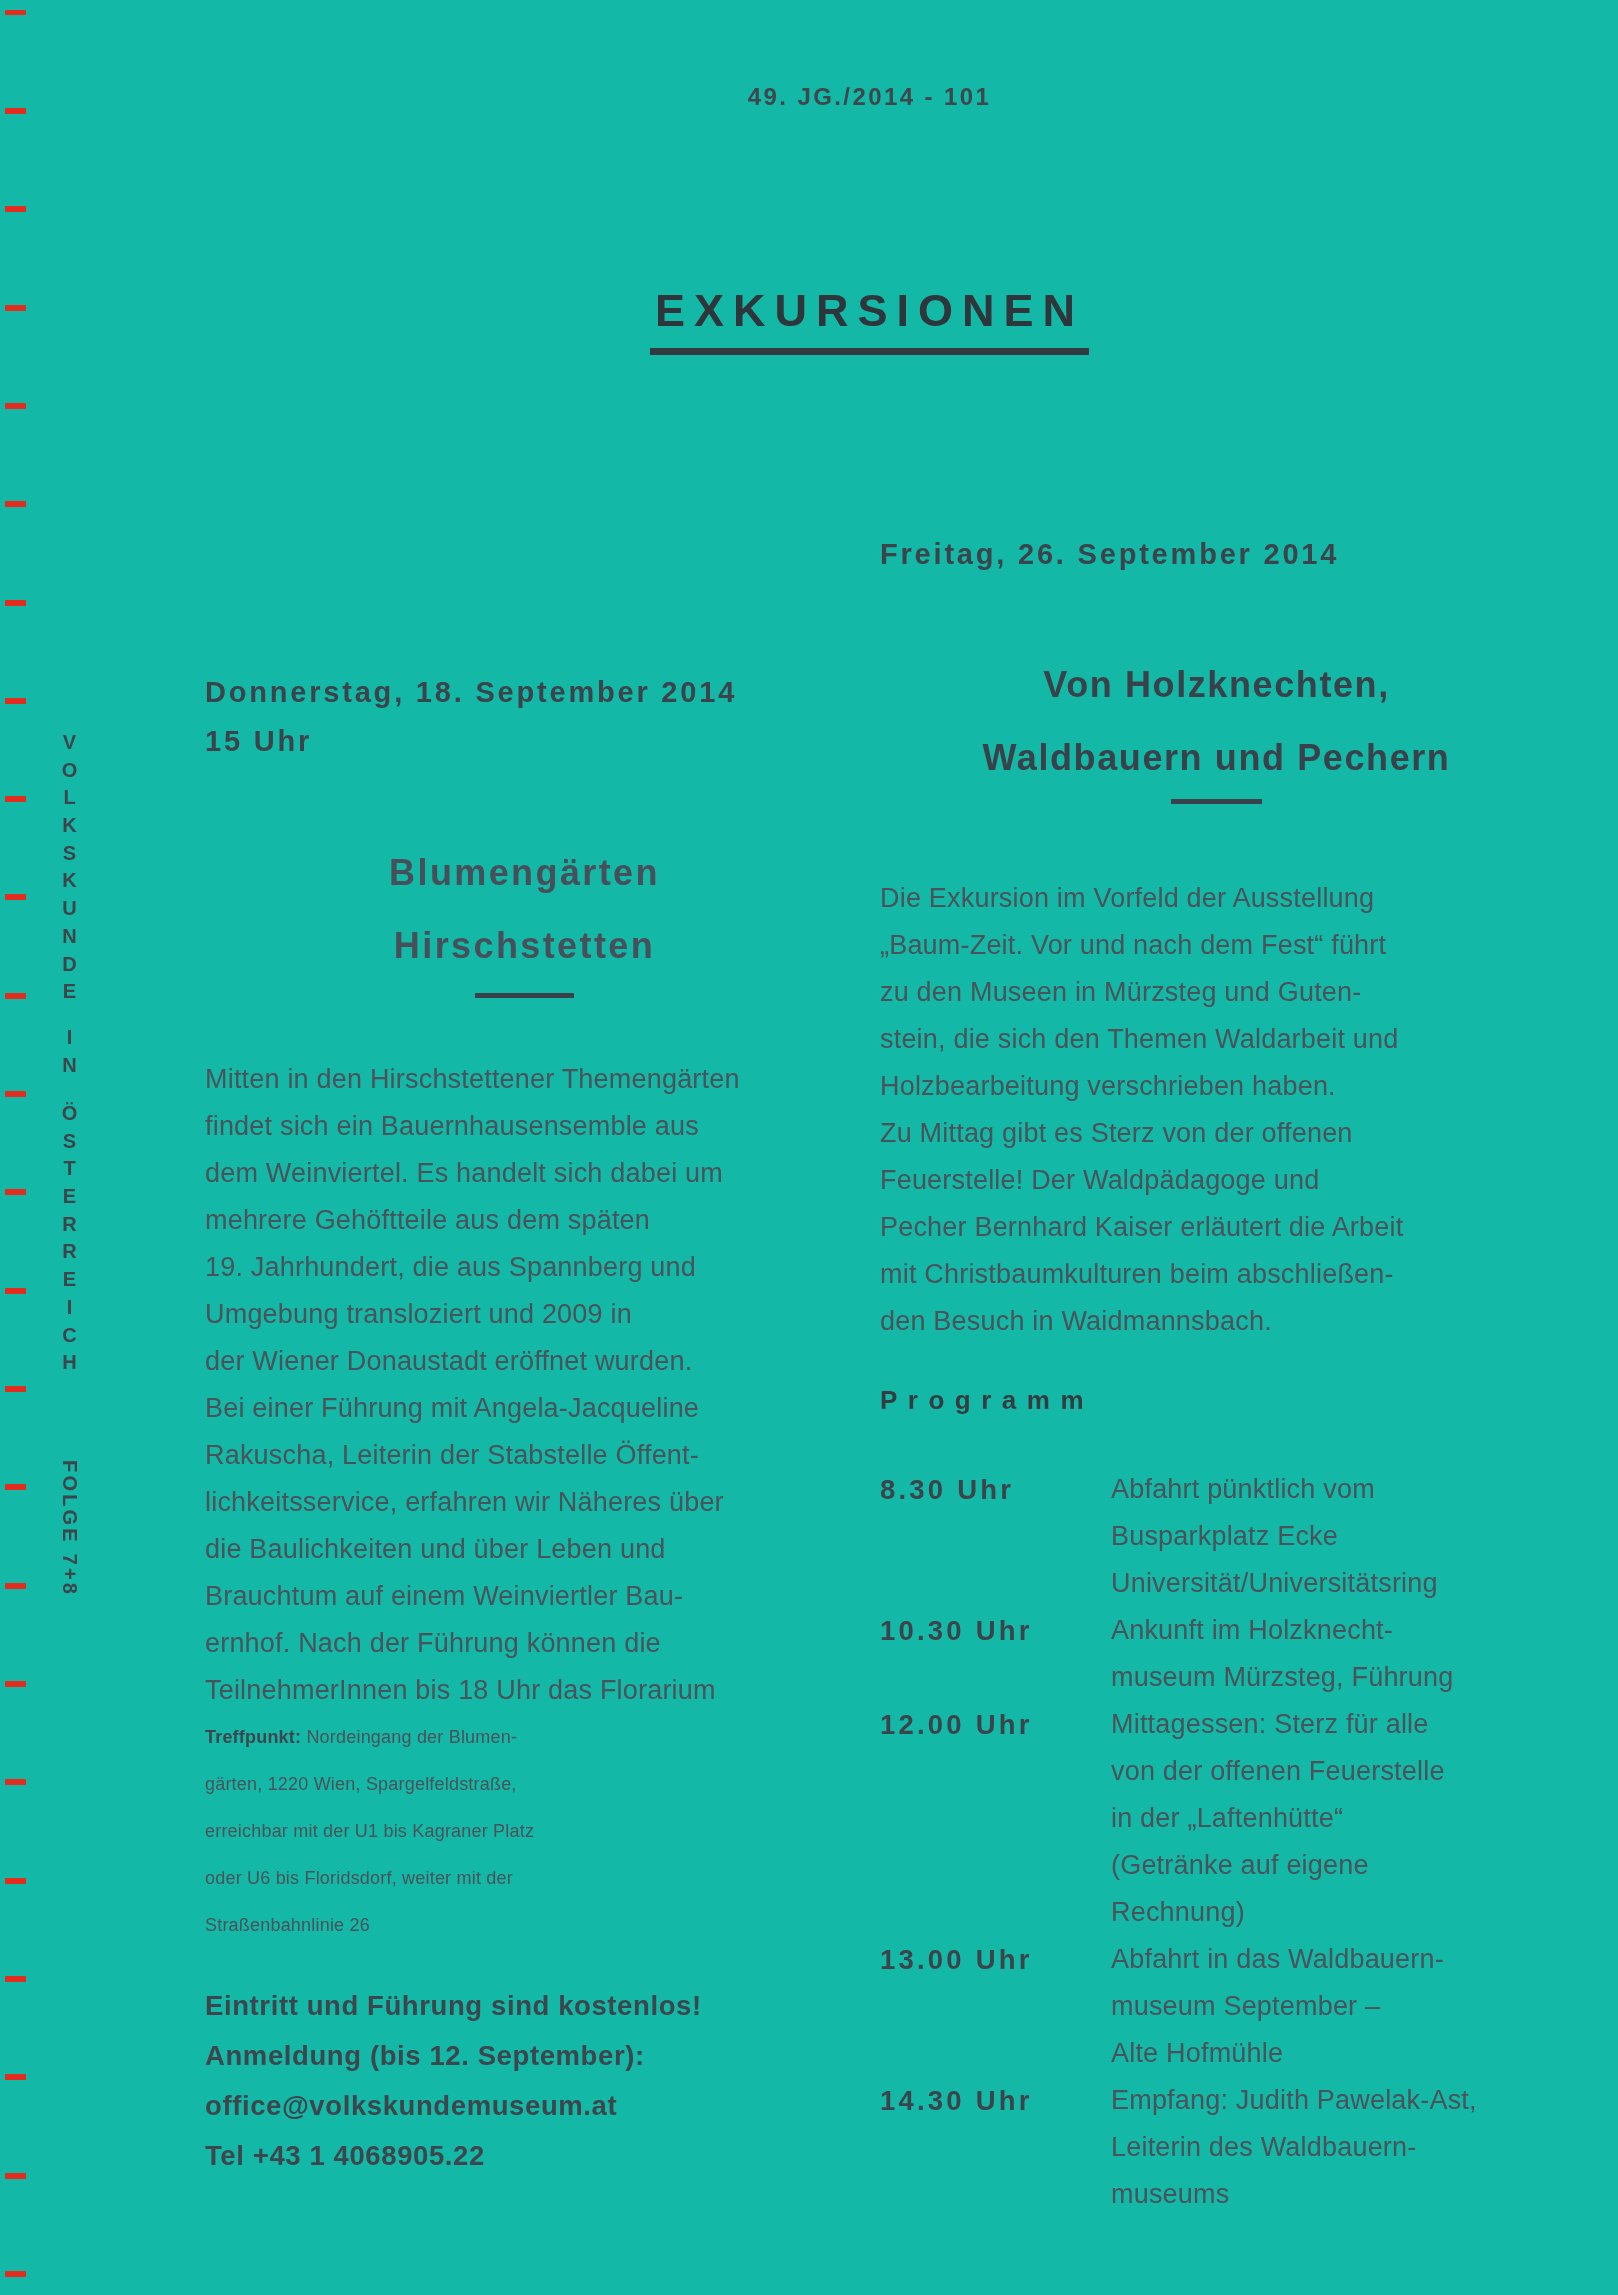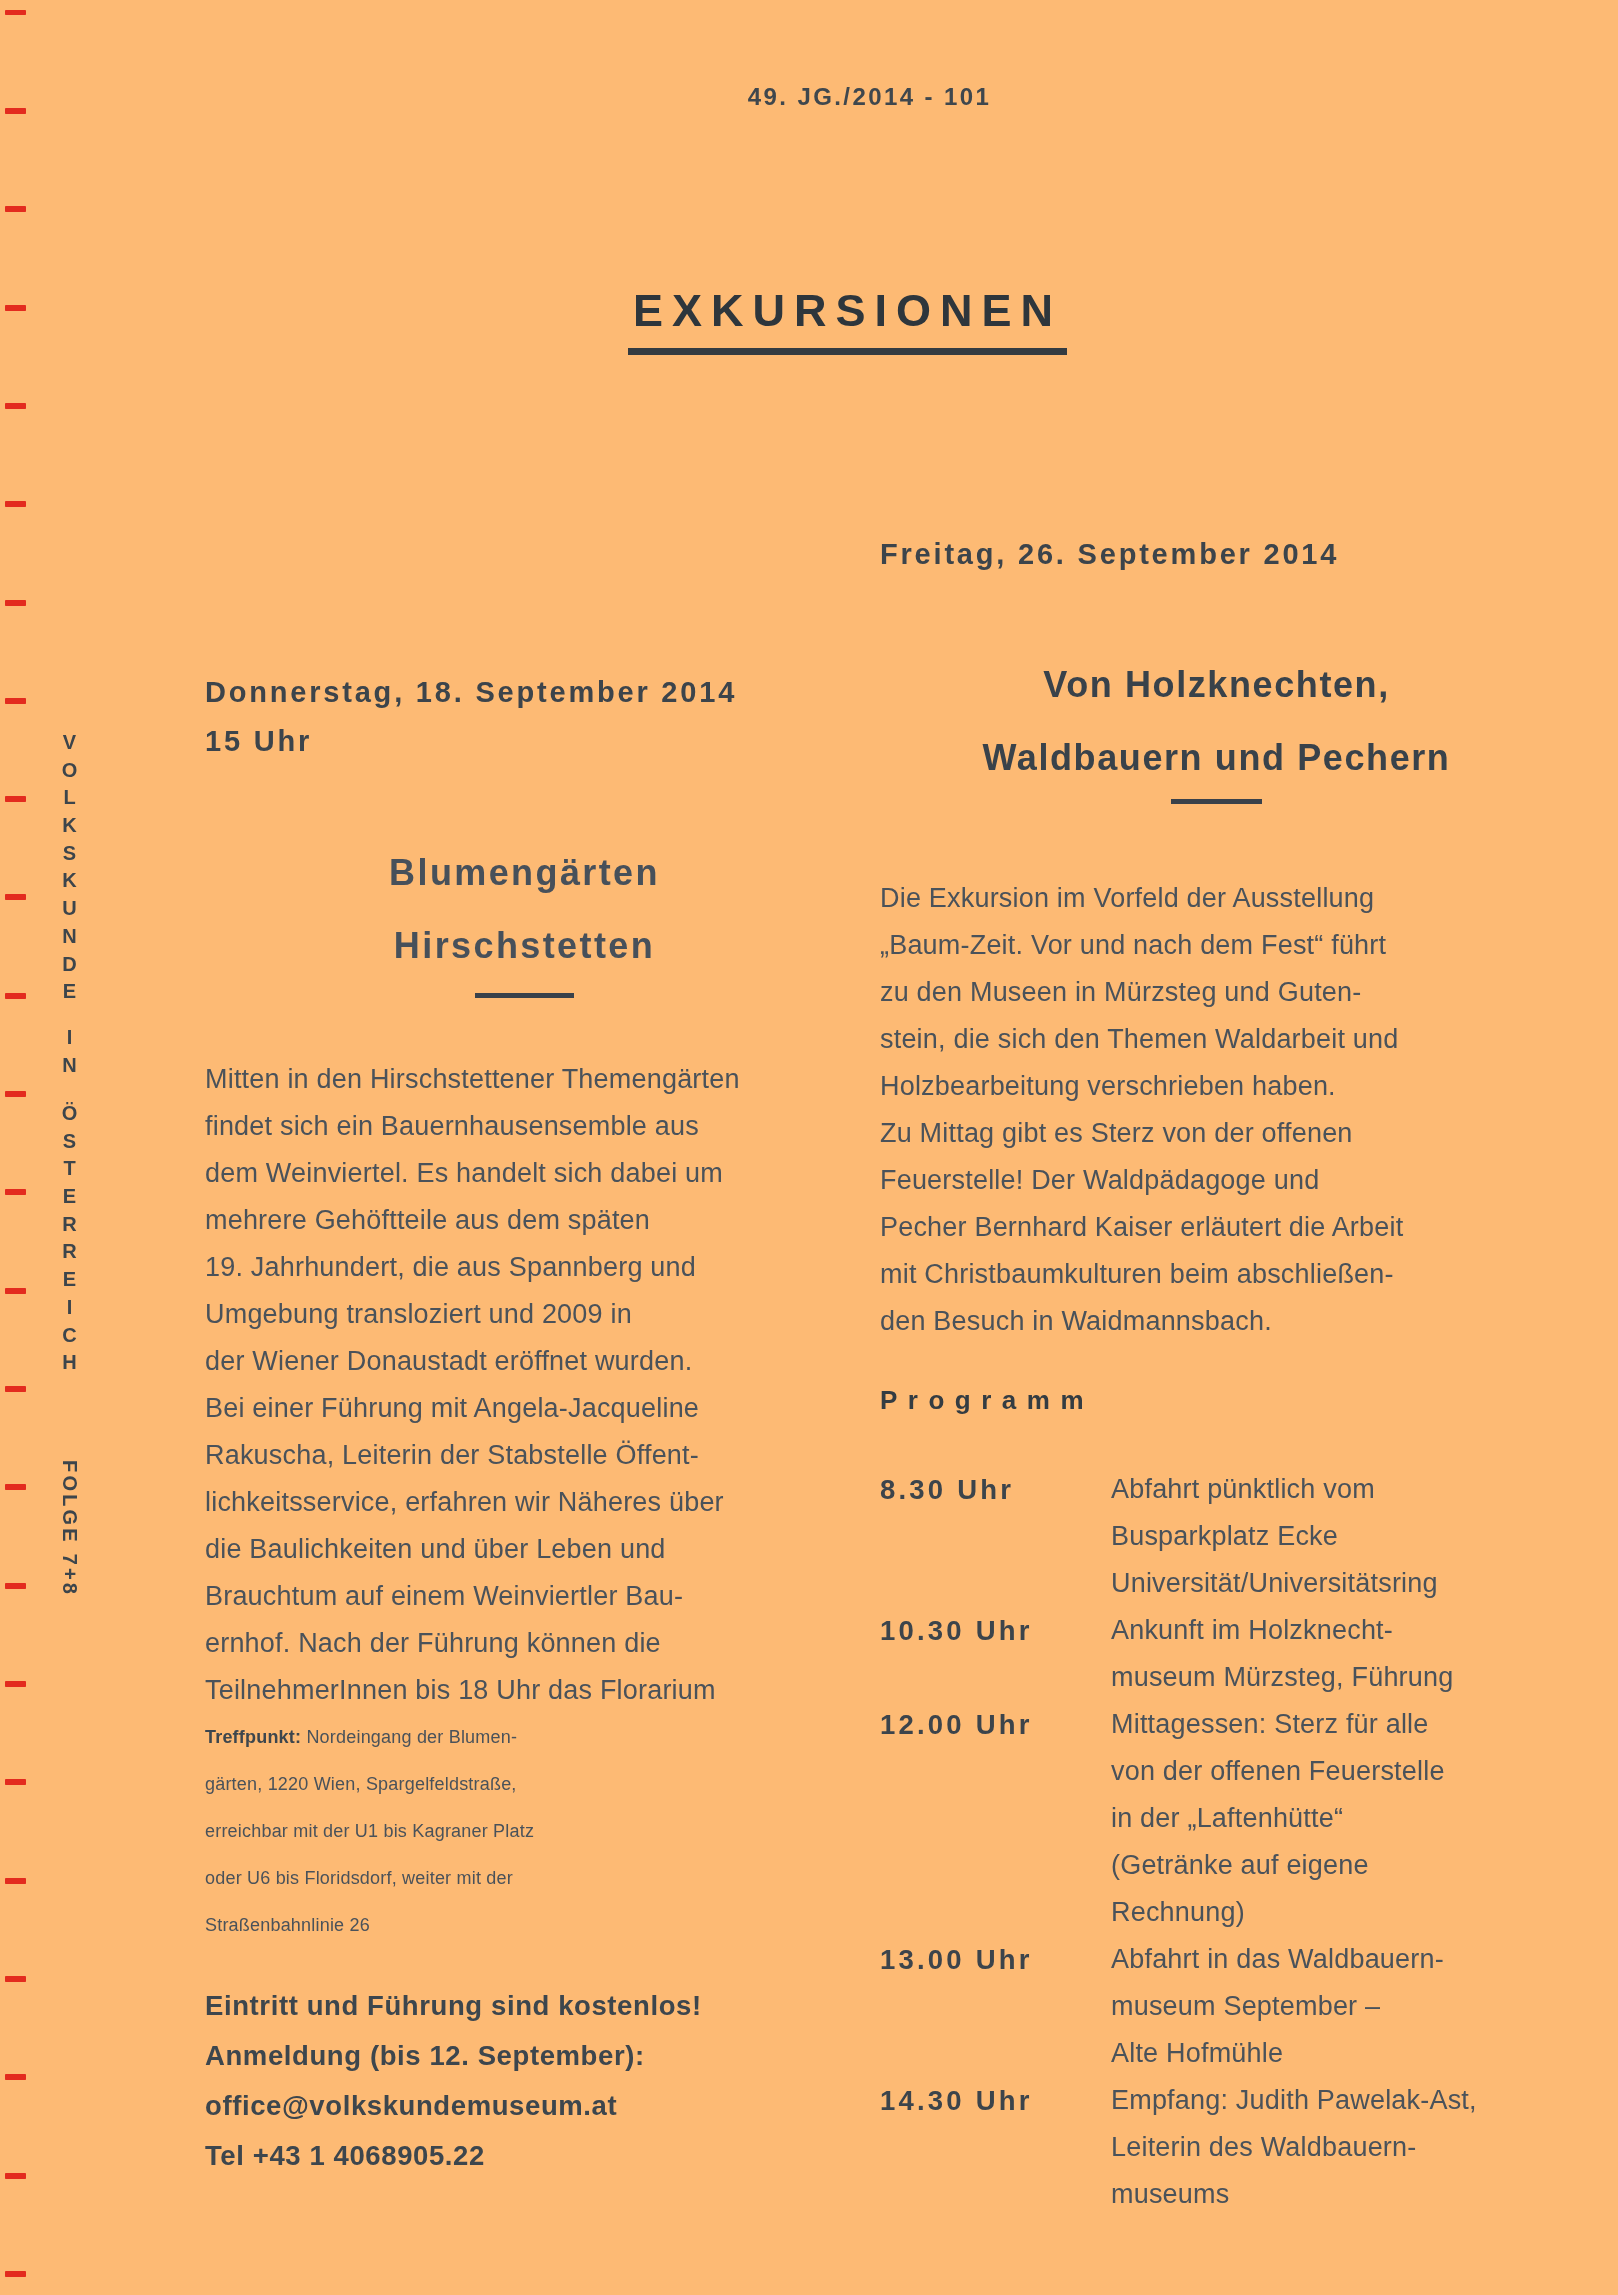--- a/index.html
+++ b/index.html
@@ -1,36 +1,36 @@
 <!DOCTYPE html>
 <html style="font-size:13px"><head>
 <meta charset="utf-8">
 <title>Exkursionen</title>
 <style>
   html,body{margin:0;padding:0;background:#e8e8e6;}
   #page{
     position:relative;
     width:1618px;height:2295px;
-    background:#fdba74;
+    background:#14b8a6;
     font-family:"Liberation Sans","DejaVu Sans",sans-serif;
     overflow:hidden;
   }
   
   #left-marks{position:absolute;inset:0;pointer-events:none;}
   #left-marks .mark{
     position:absolute;left:4.9px;width:21px;height:5.7px;border-radius:0.8px;
   }
   
   .journal-ref{
     position:absolute;left:465px;top:83px;width:809px;
     text-align:center;font-size:24px;font-weight:700;letter-spacing:2.4px;
     color:#3f474d;
   }
   .section-title-wrap{
-    position:absolute;left:443px;top:285px;width:809px;text-align:center;
+    position:absolute;left:465px;top:285px;width:809px;text-align:center;
   }
   .section-title{
     display:inline-block;
     font-size:45px;font-weight:700;letter-spacing:9px;color:#2e363c;
     padding:0 4.9px 11.3px 4.9px;border-bottom:7.3px solid #333b41;
   }
   
   #sidebar{
     position:absolute;left:47px;top:731px;width:45px;
     display:flex;flex-direction:column;align-items:center;

